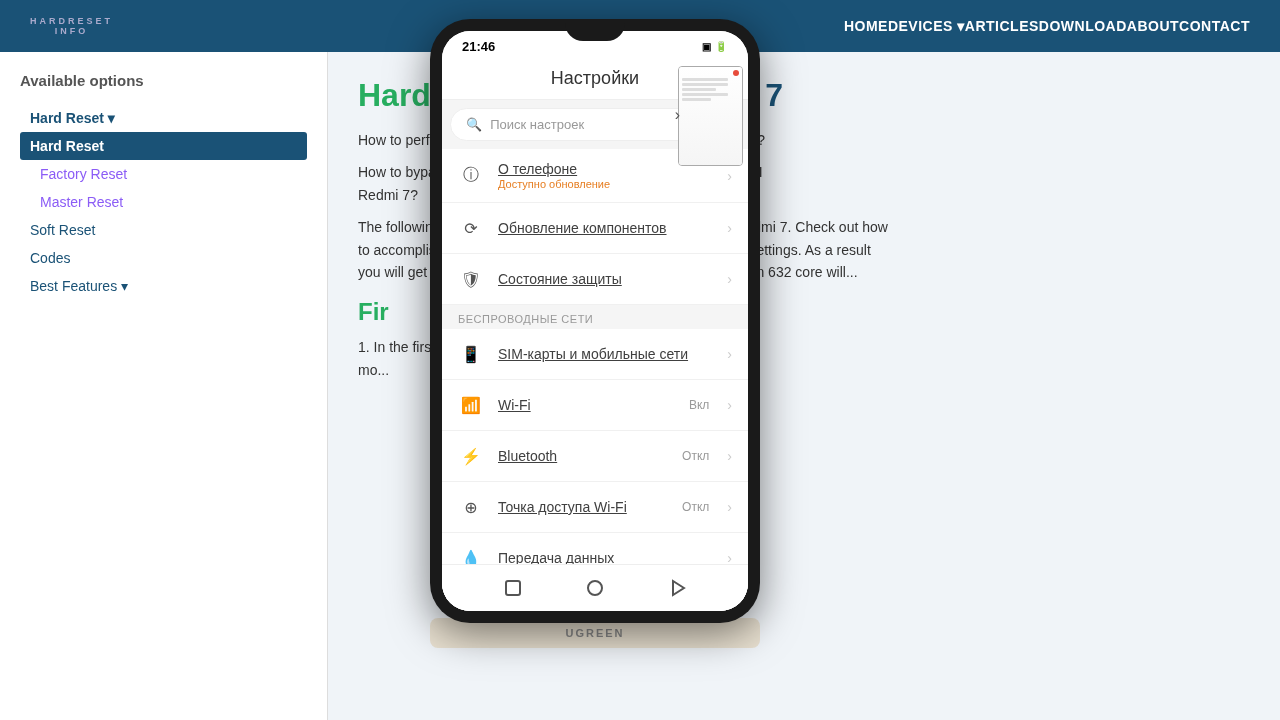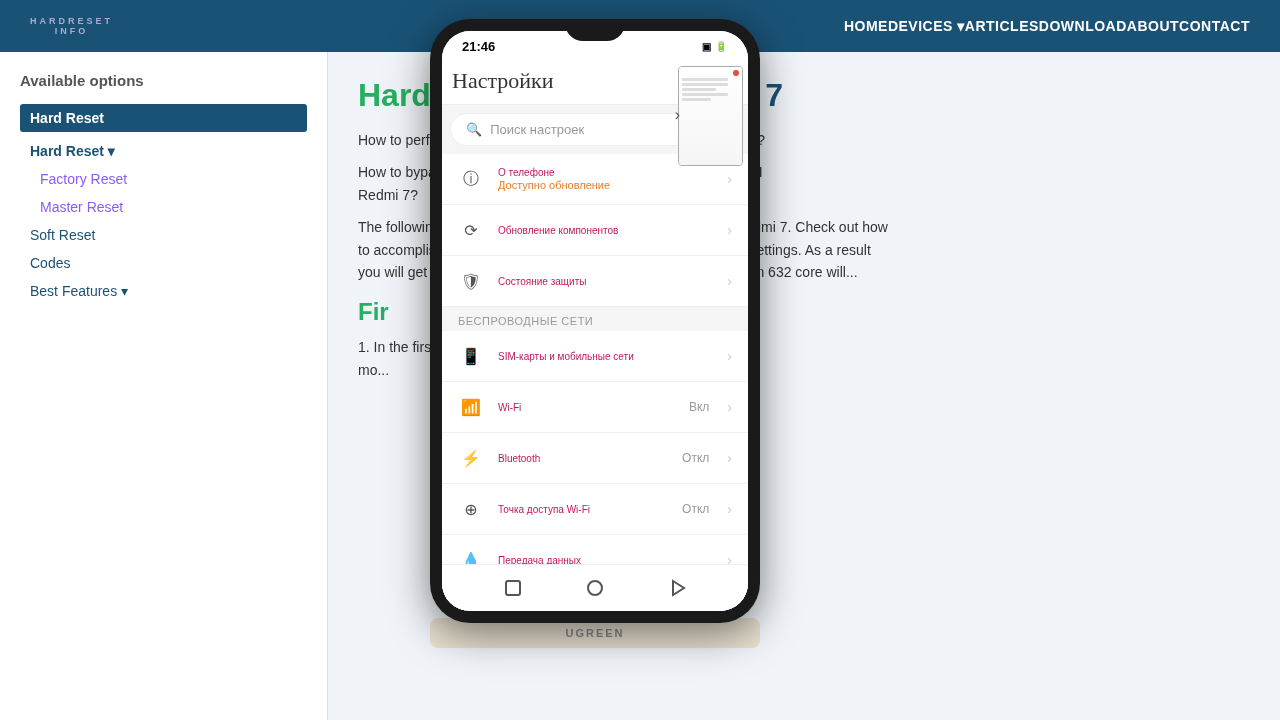--- a/index.html
+++ b/index.html
@@ -190,26 +190,26 @@
 
     
     .settings-screen {
       background: #f5f5f5;
       height: 100%;
       overflow: hidden;
     }
 
     .settings-title-bar {
       background: white;
+      text-align: center;
       padding: 10px;
-      font-size: 22px;
+      font-size: 18px;
       font-weight: 500;
       color: #333;
       border-bottom: 1px solid #eee;
-      font-family: Liberation Serif, serif;
     }
 
     .search-bar {
       background: white;
       margin: 8px;
       border-radius: 20px;
       padding: 8px 15px;
       display: flex;
       align-items: center;
       gap: 8px;
@@ -244,22 +244,23 @@
       justify-content: center;
       font-size: 16px;
       color: #555;
       flex-shrink: 0;
     }
 
     .settings-item-text {
       flex: 1;
     }
     .settings-item-title {
-      font-size: 10px;
-      color: #be185d;
+      font-size: 14px;
+      color: #404040;
+      text-decoration: underline;
     }
     .settings-item-subtitle {
       font-size: 11px;
       color: #e67e22;
       margin-top: 1px;
     }
 
     .settings-item-status {
       font-size: 12px;
       color: #999;
@@ -367,25 +368,25 @@
       <a>DOWNLOAD</a>
       <a>ABOUT</a>
       <a>CONTACT</a>
     </nav>
   </div>
 
   <div class="main-area">
 
     <div class="sidebar">
       <div class="sidebar-title">Available options</div>
+      <div class="sidebar-item heading">
+        <span>Hard Reset ▾</span>
+      </div>
       <div class="sidebar-item active">
         <span>Hard Reset</span>
-      </div>
-      <div class="sidebar-item heading">
-        <span>Hard Reset ▾</span>
       </div>
       <div class="sidebar-item sub">
         <span>Factory Reset</span>
       </div>
       <div class="sidebar-item sub">
         <span>Master Reset</span>
       </div>
       <div class="sidebar-item">
         <span>Soft Reset</span>
       </div>

